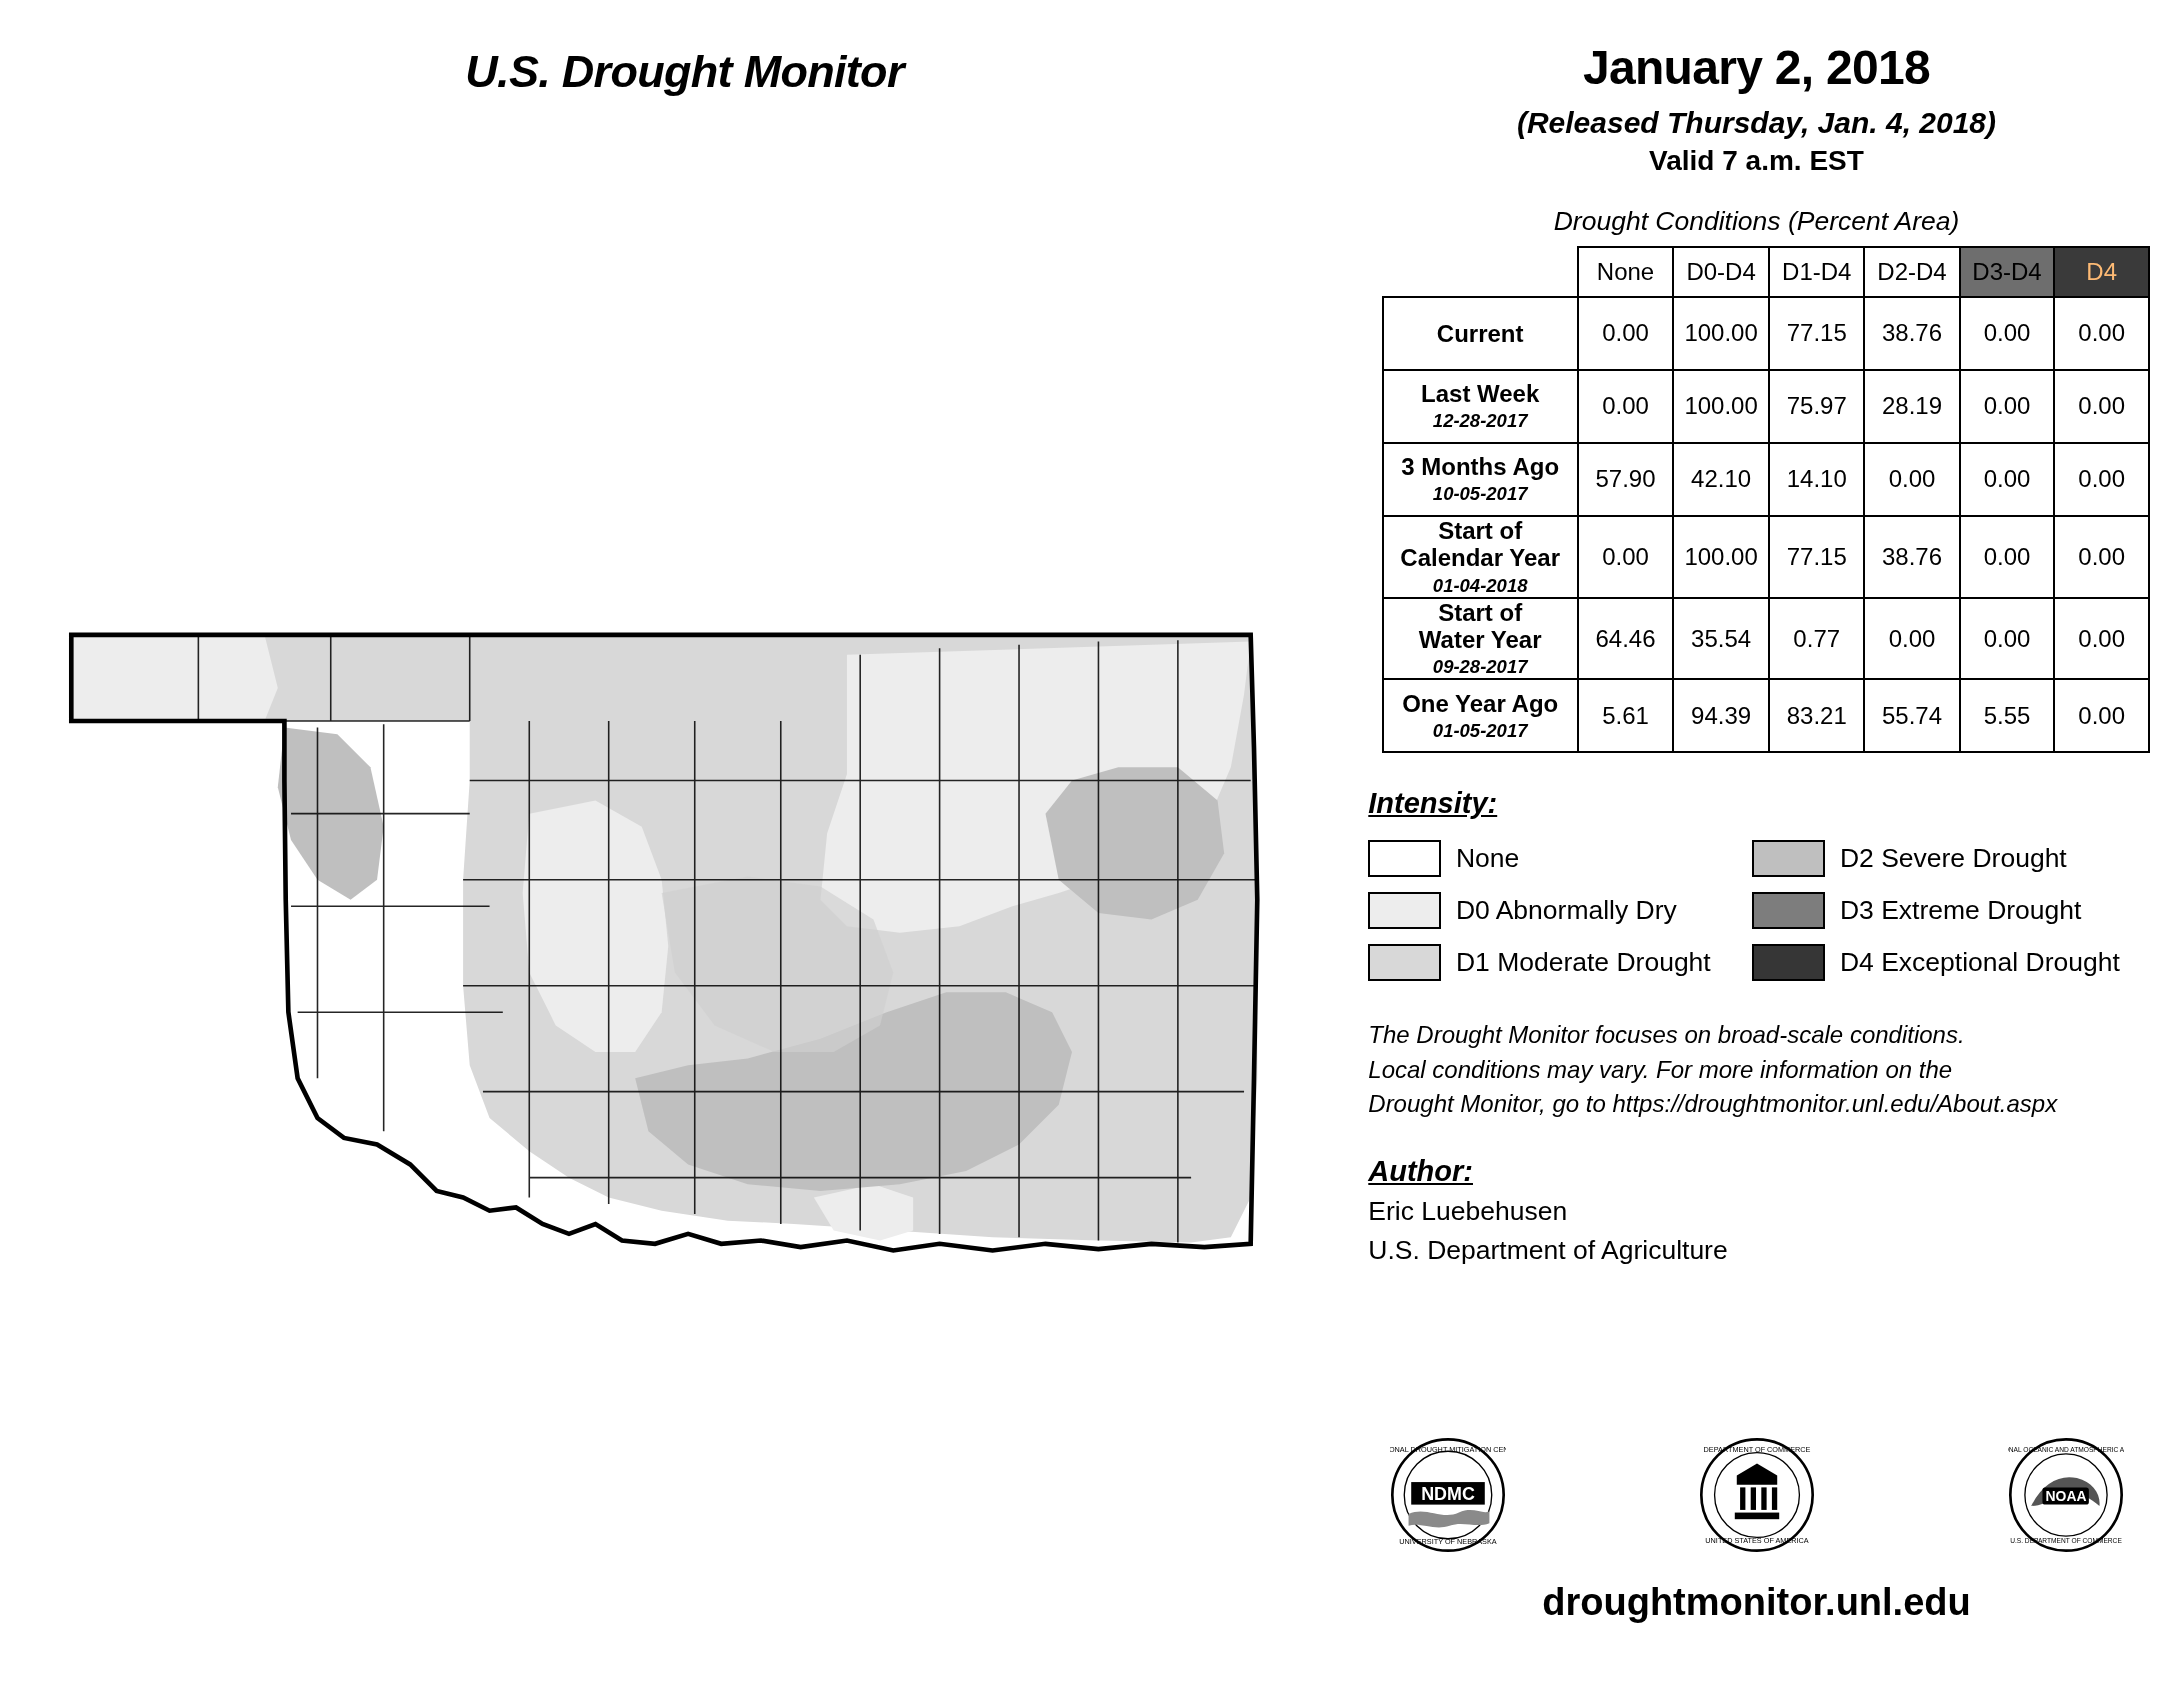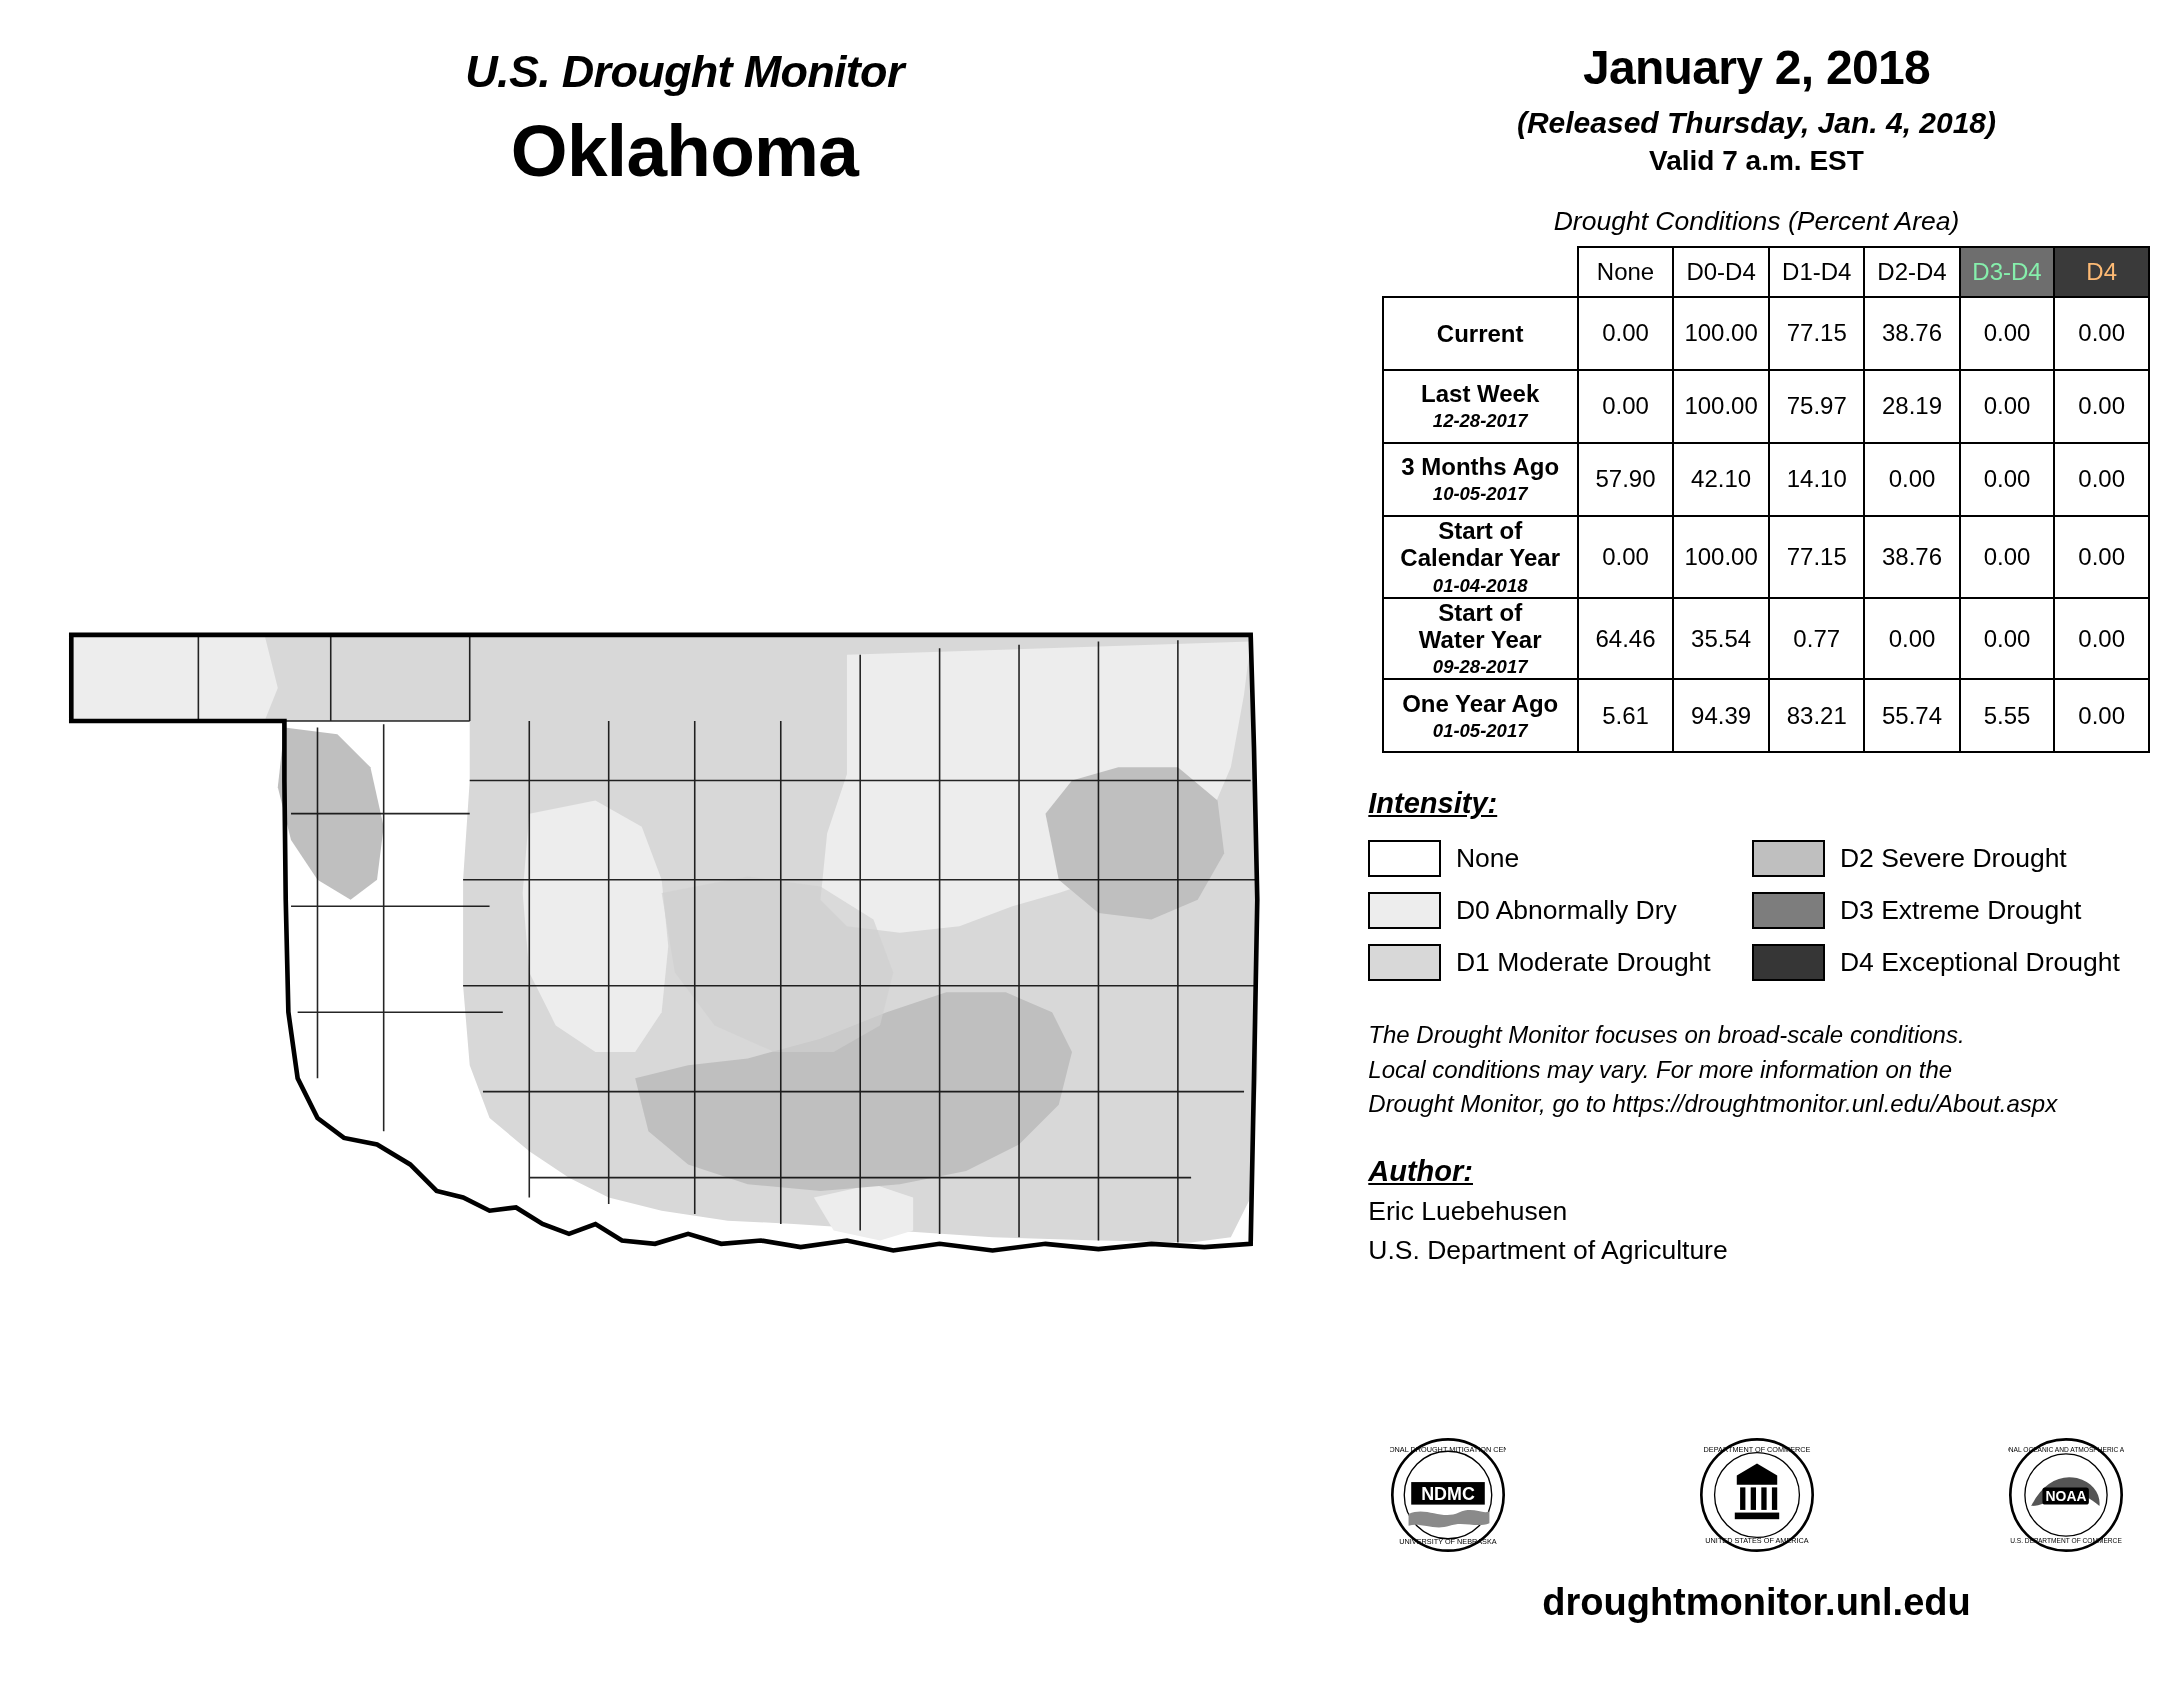--- a/index.html
+++ b/index.html
@@ -103,21 +103,21 @@
     width: 198px;
   }
   th.col-hdr {
     height: 48px;
     width: 95px;
     font-weight: normal;
     font-size: 24px;
   }
   th.col-d3 {
     background: #6e6e6e;
-    color: #86efac;
+    color: #000000;
   }
   th.col-d4 {
     background: #3a3a3a;
     color: #fdba74;
   }
   td.rowlabel {
     width: 198px;
     text-align: center;
     padding: 6.6px 4px;
   }
@@ -224,21 +224,20 @@
     font-weight: bold;
   }
 </style>
 </head>
 <body>
 
 <div class="page">
 
   <div class="title-block">
     <div class="title-small">U.S. Drought Monitor</div>
-    <div class="title-large">Oklahoma</div>
   </div>
 
   <div class="map-wrap">
     <svg viewBox="0 0 1860 1000" width="1231" height="662">
 
       <g>
 
         <path fill="#d8d8d8" stroke="none" d="M8 30 L8 160 L610 160 L610 250 L600 400 L600 560 L610 680 L640 760 L700 810 L760 850 L820 880 L900 900 L1000 915 L1100 920 L1250 930 L1400 940 L1560 945 L1700 948 L1760 940 L1790 880 L1800 700 L1800 430 L1790 30 Z"></path>
 
         <path fill="#ededed" stroke="none" d="M1180 60 L1180 240 L1150 330 L1140 430 L1180 470 L1260 480 L1350 470 L1430 440 L1500 420 L1560 400 L1620 380 L1680 350 L1730 300 L1760 230 L1780 120 L1790 40 Z"></path>

